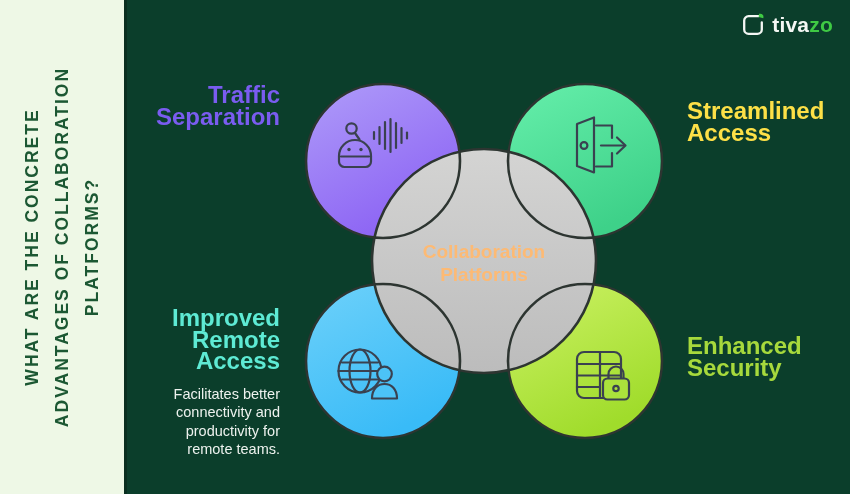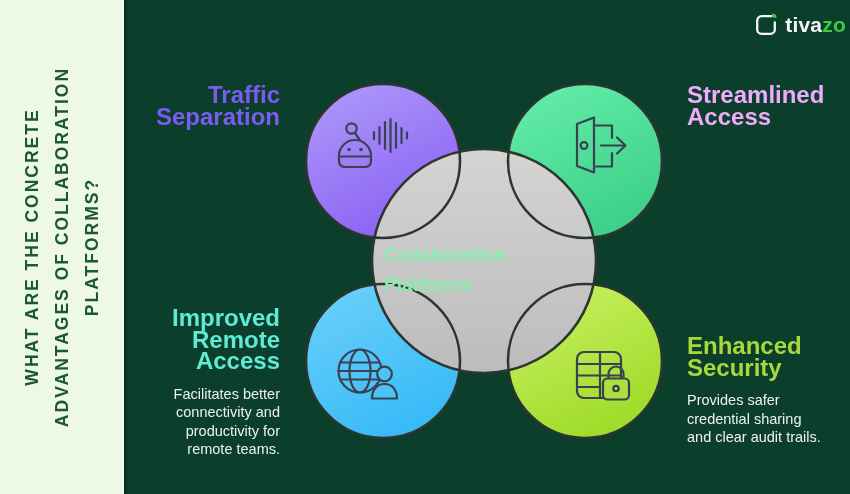--- a/index.html
+++ b/index.html
@@ -18,43 +18,43 @@
     position:absolute; left:50%; top:50%;
     transform:translate(-50%,-50%) rotate(-90deg);
     transform-origin:center;
     white-space:pre-line; text-align:center;
     width:470px;
     font-size:17.5px; font-weight:bold; letter-spacing:2px;
     line-height:30px; color:#1c5833;
   }
 
   
-  .logo { position:absolute; top:13px; right:4px; display:flex; align-items:center; gap:7px; }
+  .logo { position:absolute; top:13px; right:17px; display:flex; align-items:center; gap:7px; }
   .logo-text { font-size:21px; font-weight:bold; color:#f4f7f4; letter-spacing:0.2px; }
   .logo-accent { color:#3fca44; }
 
   
   .diagram { position:absolute; left:0; top:0; width:850px; height:494px; }
   .center-label {
     position:absolute; left:384px; top:240px; width:200px;
-    text-align:left; white-space:pre-line;
-    font-size:19px; font-weight:bold; line-height:30px; color:#86efac;
+    text-align:center; white-space:pre-line;
+    font-size:19px; font-weight:bold; line-height:23px; color:#fdba74;
   }
 
   
   .block { position:absolute; }
   .block .title { font-size:24px; font-weight:bold; line-height:21.5px; white-space:pre-line; }
   .block .desc  { margin-top:13px; font-size:14.5px; font-weight:500; line-height:18.5px;
                   white-space:pre-line; color:#edf2ee; }
   .block-tl { left:138px; top:84px;  width:142px; text-align:right; }
   .block-tr { left:687px; top:84px;  width:150px; text-align:left;  }
   .block-bl { left:138px; top:307px; width:142px; text-align:right; }
   .block-br { left:687px; top:335px; width:152px; text-align:left;  }
   .accent-purple { color:#7a5cf0; }
-  .accent-green  { color:#f0abfc; }
+  .accent-green  { color:#fde047;margin-top:16px; }
   .accent-cyan   { color:#5eead4; }
   .accent-lime   { color:#a7d93c; }
 </style>
 </head>
 <body>
 
 <div class="canvas">
 
   <aside class="sidebar">
     <div class="sidebar-question">WHAT ARE THE CONCRETE
@@ -177,18 +177,15 @@
 Access</div>
     <div class="desc">Facilitates better
 connectivity and
 productivity for
 remote teams.</div>
   </div>
 
   <div class="block block-br">
     <div class="title accent-lime">Enhanced
 Security</div>
-    <div class="desc">Provides safer
-credential sharing
-and clear audit trails.</div>
   </div>
 
 </div>
 
 </body></html>

